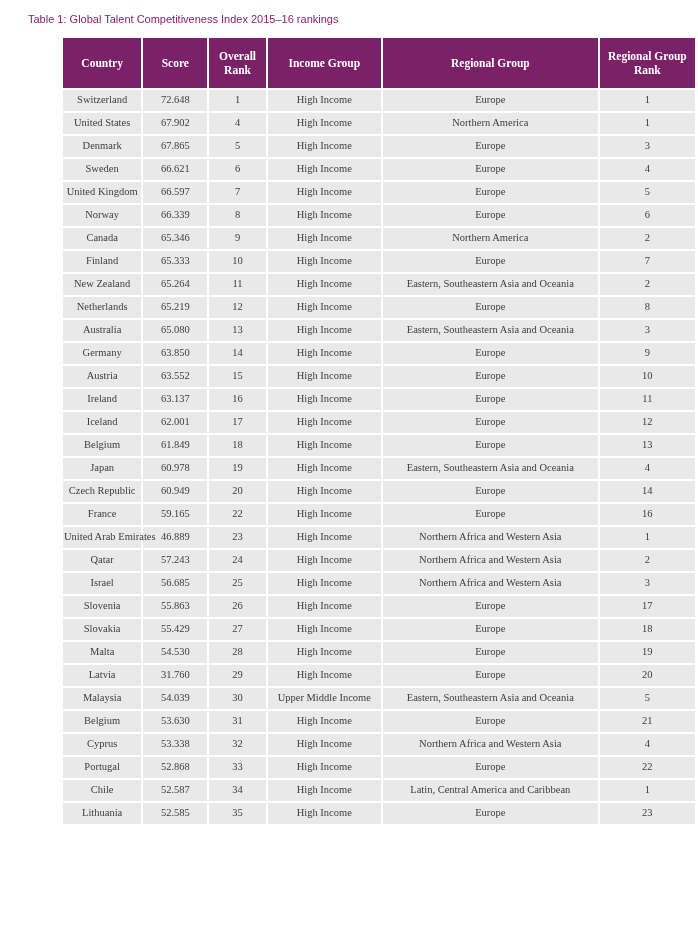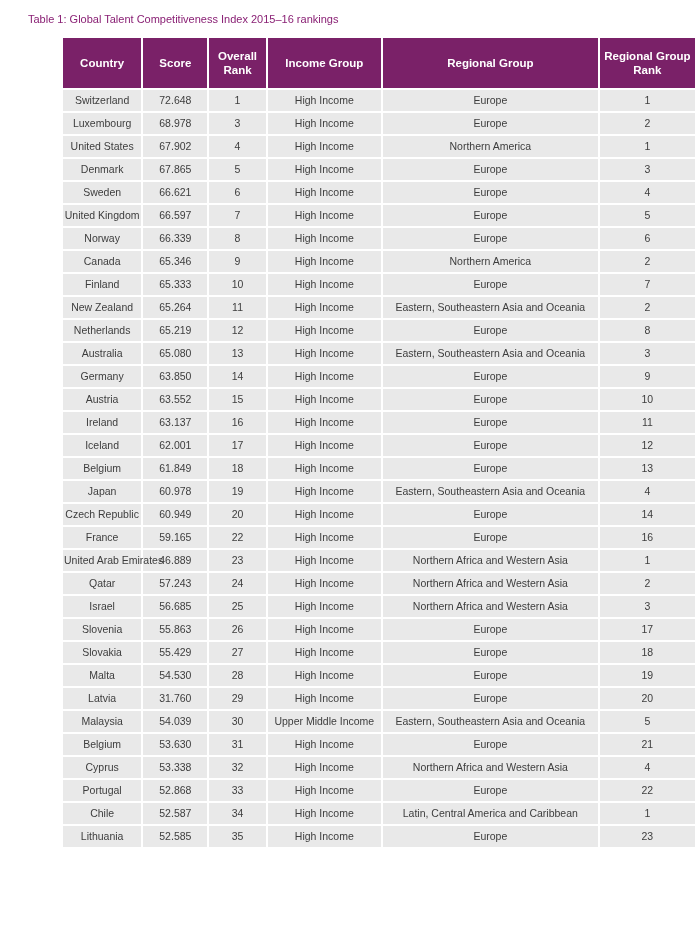--- a/index.html
+++ b/index.html
@@ -30,20 +30,21 @@
     position: absolute;
     left: 61px;
     top: 36px;
     width: 636px;
   }
   table.rank-table {
     border-collapse: separate;
     border-spacing: 2px;
     table-layout: fixed;
     width: 636px;
+    font-family: Liberation Serif, serif;
   }
   table.rank-table th {
     background: var(--header-bg, #7a2168);
     color: #ffffff;
     font-size: 11.5px;
     font-weight: bold;
     text-align: center;
     vertical-align: middle;
     height: 46px;
     padding: 2px 3px;
@@ -91,28 +92,20 @@
       <tbody>
           <tr>
             <td>Switzerland</td>
             <td>72.648</td>
             <td>1</td>
             <td>High Income</td>
             <td>Europe</td>
             <td>1</td>
           </tr>
           <tr>
-            <td>Luxembourg</td>
-            <td>68.978</td>
-            <td>3</td>
-            <td>High Income</td>
-            <td>Europe</td>
-            <td>2</td>
-          </tr>
-          <tr>
             <td>United States</td>
             <td>67.902</td>
             <td>4</td>
             <td>High Income</td>
             <td>Northern America</td>
             <td>1</td>
           </tr>
           <tr>
             <td>Denmark</td>
             <td>67.865</td>

